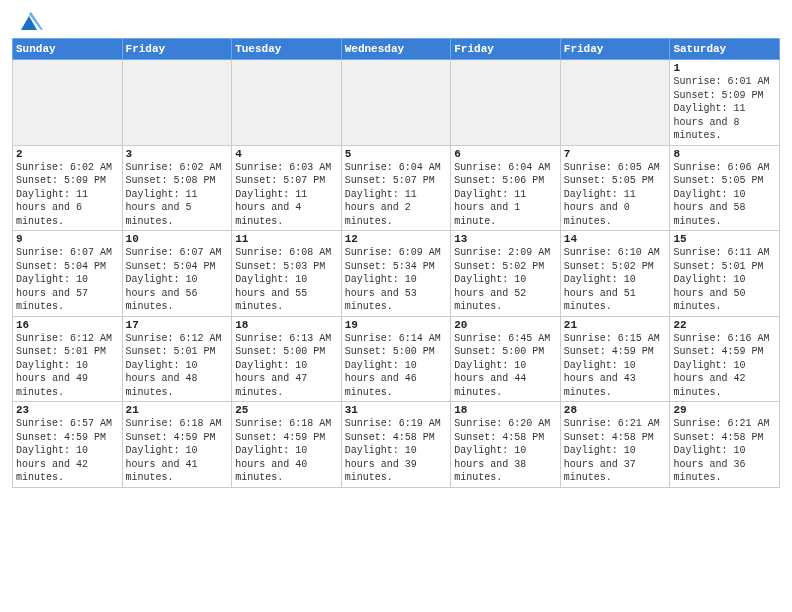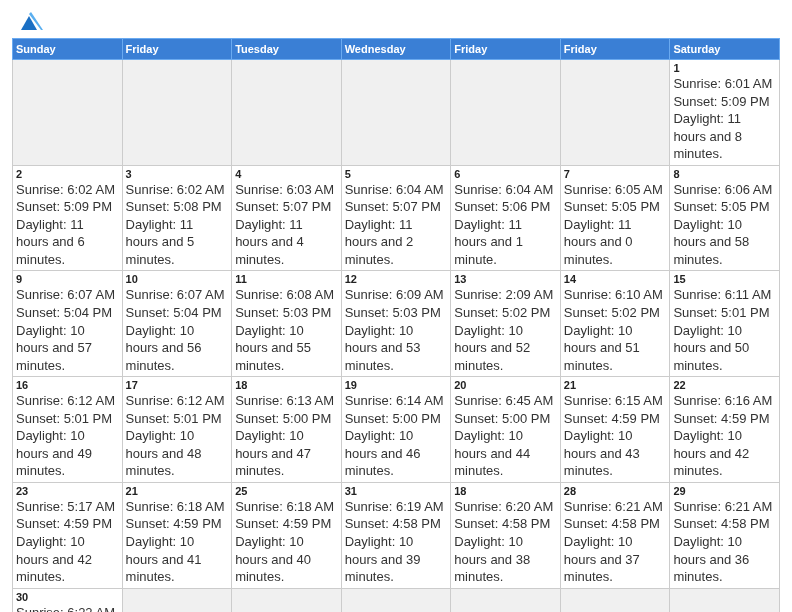--- a/index.html
+++ b/index.html
@@ -8,20 +8,21 @@
       background: #fff;
       width: 792px;
       height: 612px;
       overflow: hidden;
     }
     .page {
       width: 792px;
       height: 520px;
       background: #fff;
       padding: 10px 12px 10px 12px;
+      font-family: Liberation Mono, monospace;
     }
     .header {
       display: flex;
       align-items: flex-start;
       justify-content: space-between;
       margin-bottom: 6px;
     }
     .logo {
       display: flex;
       flex-direction: column;
@@ -86,21 +87,21 @@
       background: #f0f0f0;
     }
     .day-num {
       font-size: 11px;
       font-weight: bold;
       color: #222;
       display: block;
       margin-bottom: 1px;
     }
     .day-info {
-      font-size: 13px;
+      font-size: 10px;
       color: #333;
       line-height: 1.35;
     }
     .last-row td {
       height: 60px;
     }
   </style>
 </head>
 <body>
 
@@ -221,21 +222,21 @@
           <td>
             <span class="day-num">11</span>
             <div class="day-info">Sunrise: 6:08 AM
 Sunset: 5:03 PM
 Daylight: 10 hours
 and 55 minutes.</div>
           </td>
           <td>
             <span class="day-num">12</span>
             <div class="day-info">Sunrise: 6:09 AM
-Sunset: 5:03 PM
+Sunset: 5:34 PM
 Daylight: 10 hours
 and 53 minutes.</div>
           </td>
           <td>
             <span class="day-num">13</span>
             <div class="day-info">Sunrise: 2:09 AM
 Sunset: 5:02 PM
 Daylight: 10 hours
 and 52 minutes.</div>
           </td>
@@ -301,21 +302,21 @@
             <span class="day-num">22</span>
             <div class="day-info">Sunrise: 6:16 AM
 Sunset: 4:59 PM
 Daylight: 10 hours
 and 42 minutes.</div>
           </td>
         </tr>
         <tr>
           <td>
             <span class="day-num">23</span>
-            <div class="day-info">Sunrise: 5:17 AM
+            <div class="day-info">Sunrise: 6:57 AM
 Sunset: 4:59 PM
 Daylight: 10 hours
 and 42 minutes.</div>
           </td>
           <td>
             <span class="day-num">21</span>
             <div class="day-info">Sunrise: 6:18 AM
 Sunset: 4:59 PM
 Daylight: 10 hours
 and 41 minutes.</div>
@@ -349,30 +350,15 @@
 and 37 minutes.</div>
           </td>
           <td>
             <span class="day-num">29</span>
             <div class="day-info">Sunrise: 6:21 AM
 Sunset: 4:58 PM
 Daylight: 10 hours
 and 36 minutes.</div>
           </td>
         </tr>
-        <tr class="last-row">
-          <td>
-            <span class="day-num">30</span>
-            <div class="day-info">Sunrise: 6:22 AM
-Sunset: 4:58 PM
-Daylight: 10 hours
-and 35 minutes.</div>
-          </td>
-          <td class="empty"></td>
-          <td class="empty"></td>
-          <td class="empty"></td>
-          <td class="empty"></td>
-          <td class="empty"></td>
-          <td class="empty"></td>
-        </tr>
       </tbody>
   </table>
 </div>
 
 </body></html>

